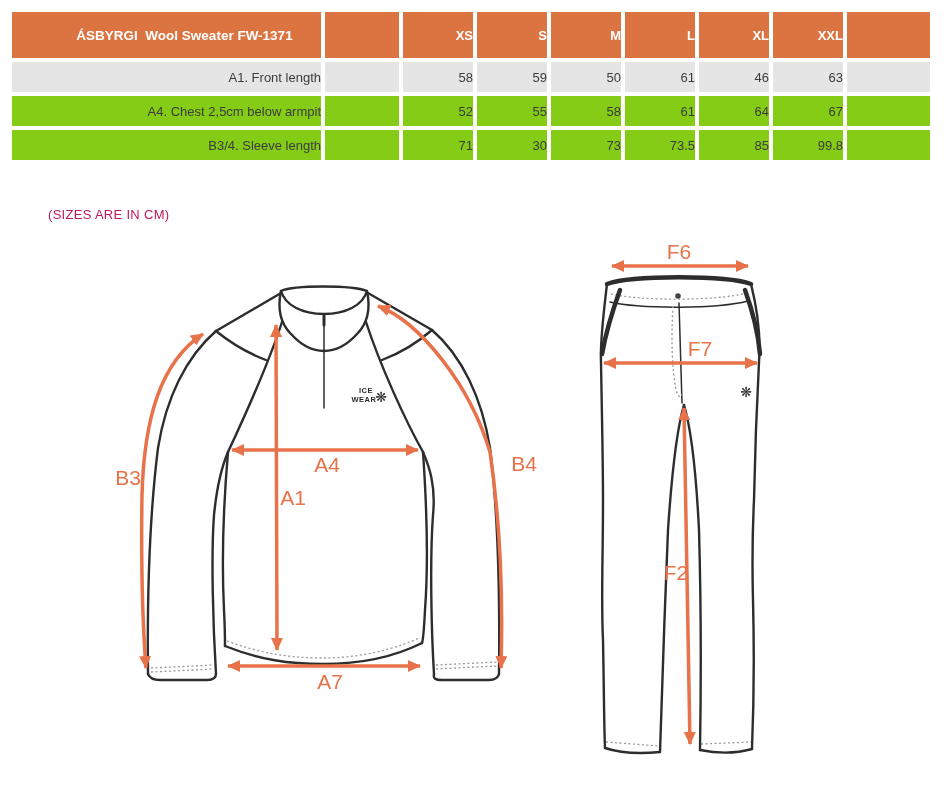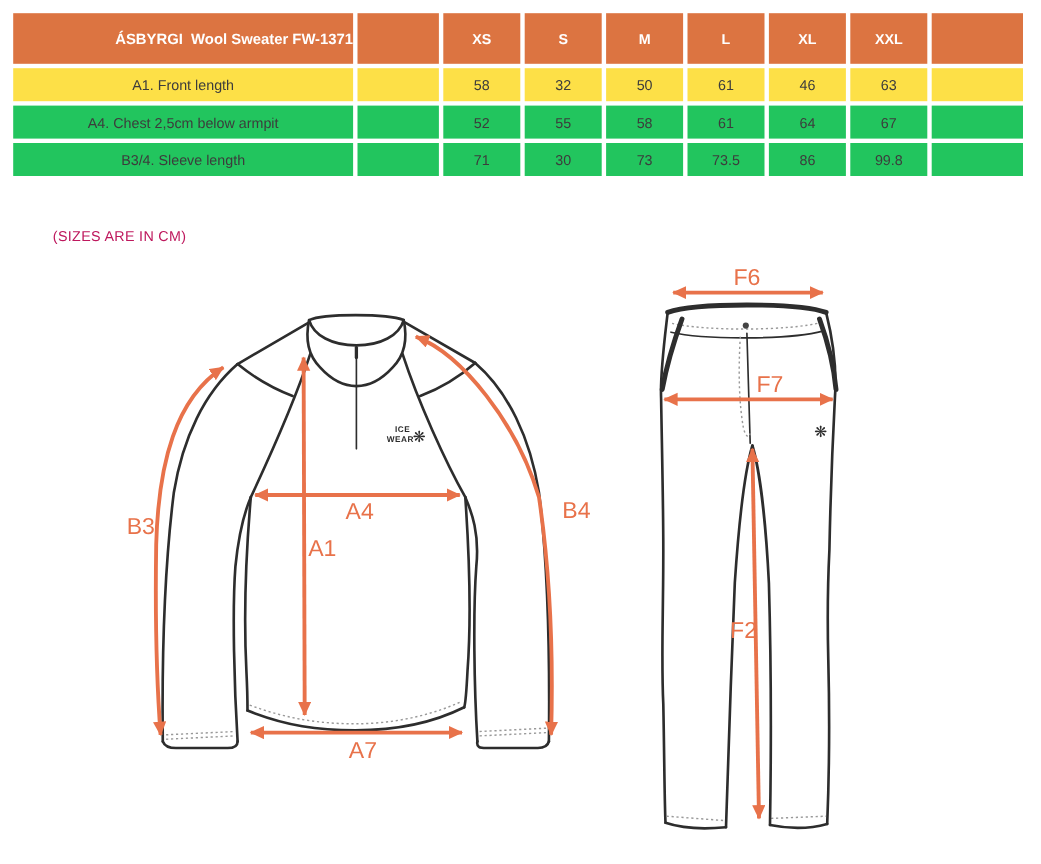--- a/index.html
+++ b/index.html
@@ -1,26 +1,26 @@
 <!DOCTYPE html>
 <html><head>
 <meta charset="utf-8">
 <style>
   html,body{margin:0;padding:0}
   body{width:946px;height:785px;position:relative;background:#fff;overflow:hidden;
        font-family:"Liberation Sans",sans-serif}
   
   table.size-table{position:absolute;left:8px;top:8px;width:926px;table-layout:fixed;
        border-collapse:separate;border-spacing:4px;font-size:13px;color:#3c3c3c}
-  table.size-table td{text-align:center;vertical-align:middle;padding:0;overflow:hidden}
+  table.size-table td{text-align:right;vertical-align:middle;padding:0;overflow:hidden}
   tr.head td{background:#DC7441;height:46px;color:#fff;font-weight:bold}
-  tr.head td.title{text-align:right;padding-left:36px;white-space:pre;font-size:13.5px}
+  tr.head td.title{text-align:center;padding-left:36px;white-space:pre;font-size:13.5px}
   tr.r td{height:30px}
-  tr.dark td{background:#fde047}
-  tr.light td{background:#22c55e}
+  tr.dark td{background:#e5e5e5}
+  tr.light td{background:#84cc16}
   td.label{text-align:left;padding-left:36px}
   
   .note{position:absolute;left:48px;top:207px;color:#be185d;font-size:13px;letter-spacing:.3px}
   
   svg.diagram{position:absolute;left:0;top:230px}
   .ol{stroke:#2D2D2D;stroke-width:2.4;fill:none;stroke-linecap:round;stroke-linejoin:round}
   .olb{stroke:#2D2D2D;stroke-width:4.5;fill:none;stroke-linecap:round}
   .thin{stroke:#2D2D2D;stroke-width:1.5;fill:none;stroke-linecap:round}
   .st{stroke:#999;stroke-width:1.3;fill:none;stroke-dasharray:2 2.5}
   .ar{stroke:#E8724A;stroke-width:3.5;fill:none;stroke-linecap:butt}
@@ -52,21 +52,21 @@
     <td>M</td>
     <td>L</td>
     <td>XL</td>
     <td>XXL</td>
     <td></td>
   </tr>
   <tr class="r dark">
     <td class="label">A1. Front length</td>
     <td></td>
     <td>58</td>
-    <td>32</td>
+    <td>59</td>
     <td>50</td>
     <td>61</td>
     <td>46</td>
     <td>63</td>
     <td></td>
   </tr>
   <tr class="r light">
     <td class="label">A4. Chest 2,5cm below armpit</td>
     <td></td>
     <td>52</td>
@@ -77,21 +77,21 @@
     <td>67</td>
     <td></td>
   </tr>
   <tr class="r light">
     <td class="label">B3/4. Sleeve length</td>
     <td></td>
     <td>71</td>
     <td>30</td>
     <td>73</td>
     <td>73.5</td>
-    <td>86</td>
+    <td>85</td>
     <td>99.8</td>
     <td></td>
   </tr>
 </tbody>
   </table>
 
 <div class="note">(SIZES ARE IN CM)</div>
 
 <svg class="diagram" width="946" height="555" viewBox="0 230 946 555">
   <defs>

